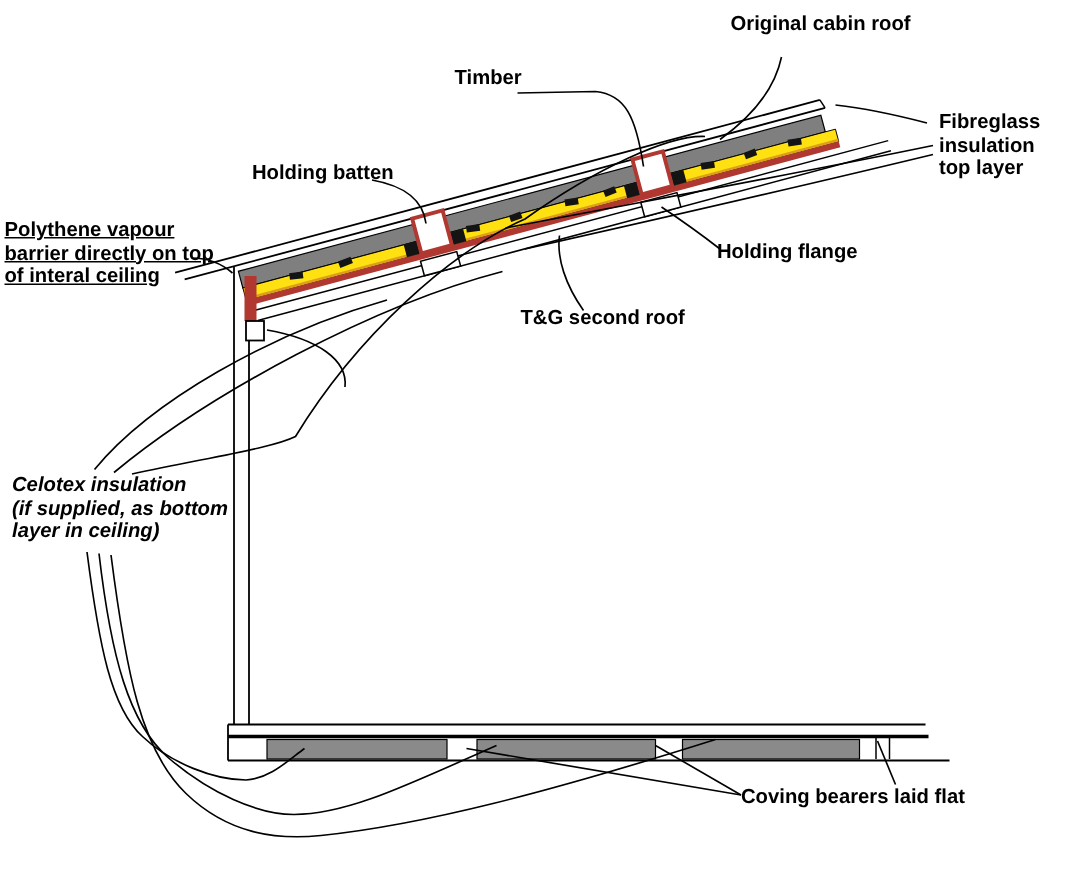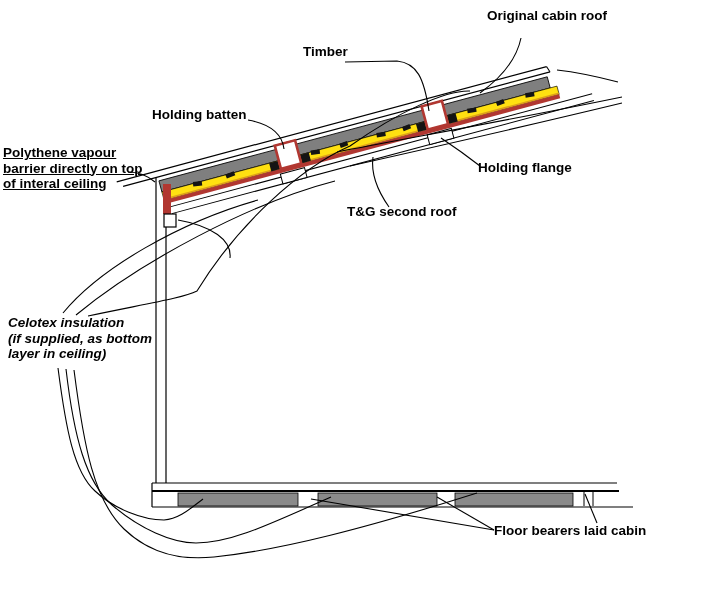--- a/index.html
+++ b/index.html
@@ -100,24 +100,27 @@
       <path d="M66,369 C74,438 86,482 112,505 C140,529 172,543 196,543 C232,543 272,523 331,497"></path>
       <path d="M74,370 C84,448 94,500 124,529 C152,556 184,560 214,557 C282,550 366,528 477,493"></path>
       <path d="M494,530 L437,497"></path>
       <path d="M494,530 L311,499"></path>
       <path d="M597,523 L585,494"></path>
     </g>
   </svg>
 
   <div class="lbl" style="left:303px;top:44px;">Timber</div>
   <div class="lbl" style="left:487px;top:8px;">Original cabin roof</div>
-  <div class="lbl" style="left:152px;top:107px;text-align:center;">Holding batten</div>
+  <div class="lbl" style="left:626px;top:73px;">Fibreglass
+insulation
+top layer</div>
+  <div class="lbl" style="left:168px;top:107px;text-align:center;">Holding batten</div>
   <div class="lbl" style="left:3px;top:145px;text-decoration:underline;">Polythene vapour
 barrier directly on top
 of interal ceiling</div>
   <div class="lbl" style="left:478px;top:160px;">Holding flange</div>
   <div class="lbl" style="left:347px;top:204px;">T&amp;G second roof</div>
   <div class="lbl" style="left:8px;top:315px;font-style:italic;">Celotex insulation
 (if supplied, as bottom
 layer in ceiling)</div>
-  <div class="lbl" style="left:494px;top:523px;">Floor bearers laid cabin</div>
+  <div class="lbl" style="left:494px;top:523px;">Coving bearers laid flat</div>
 
 </div>
 
 </body></html>

